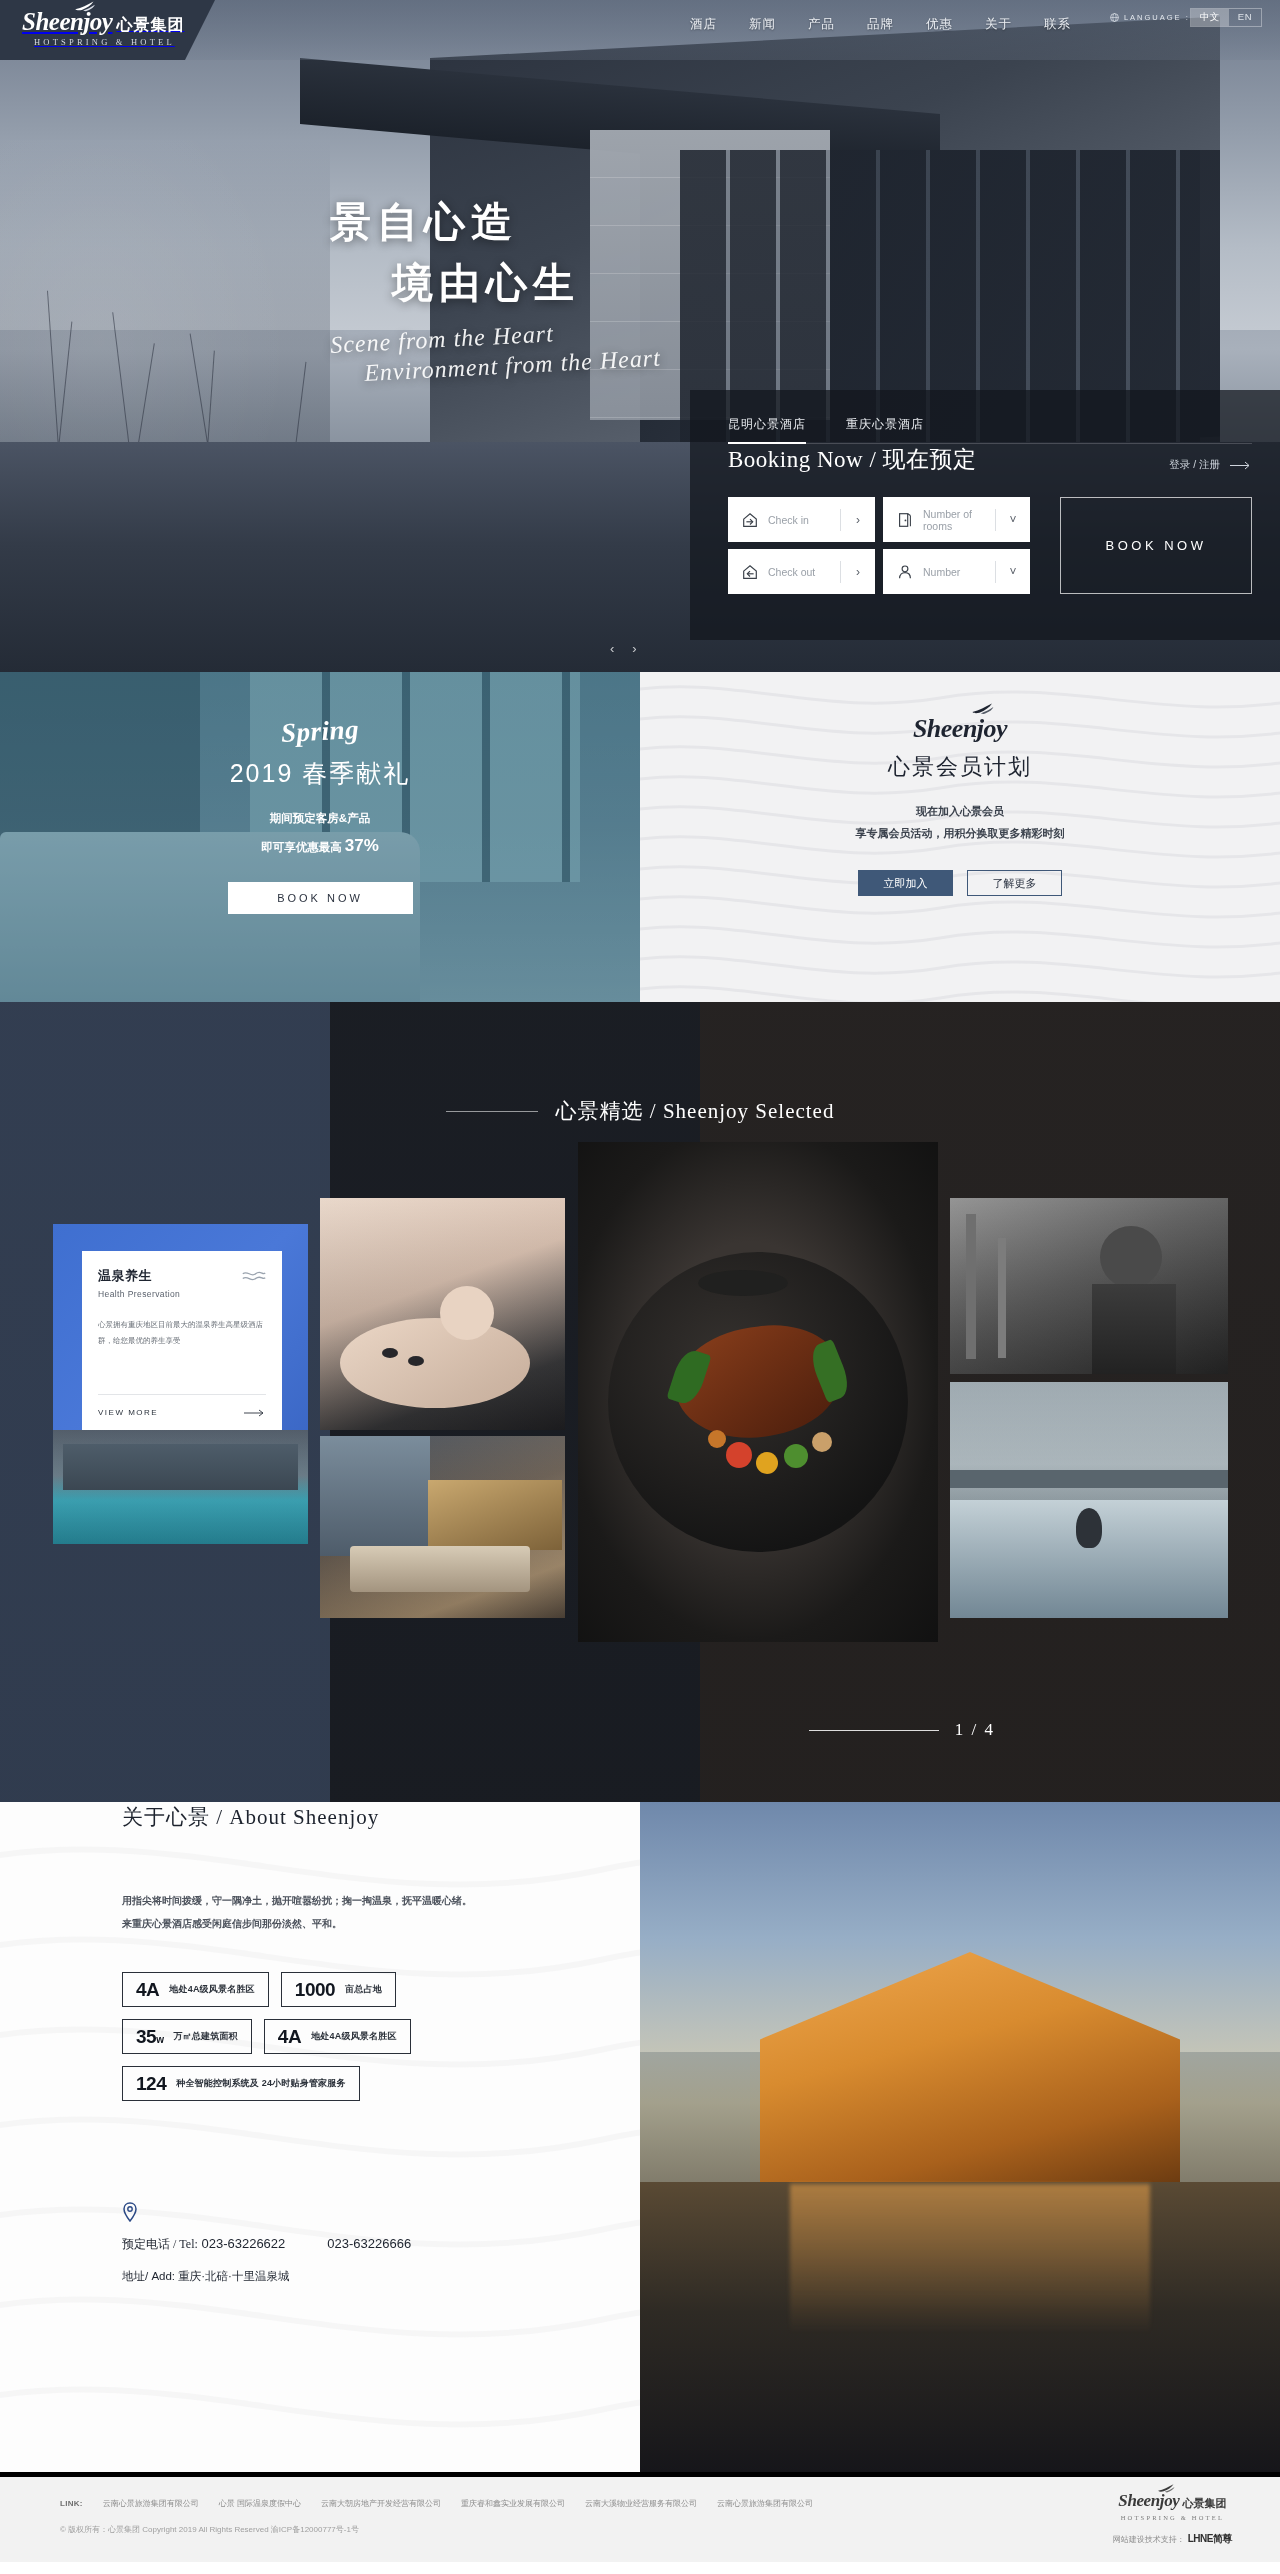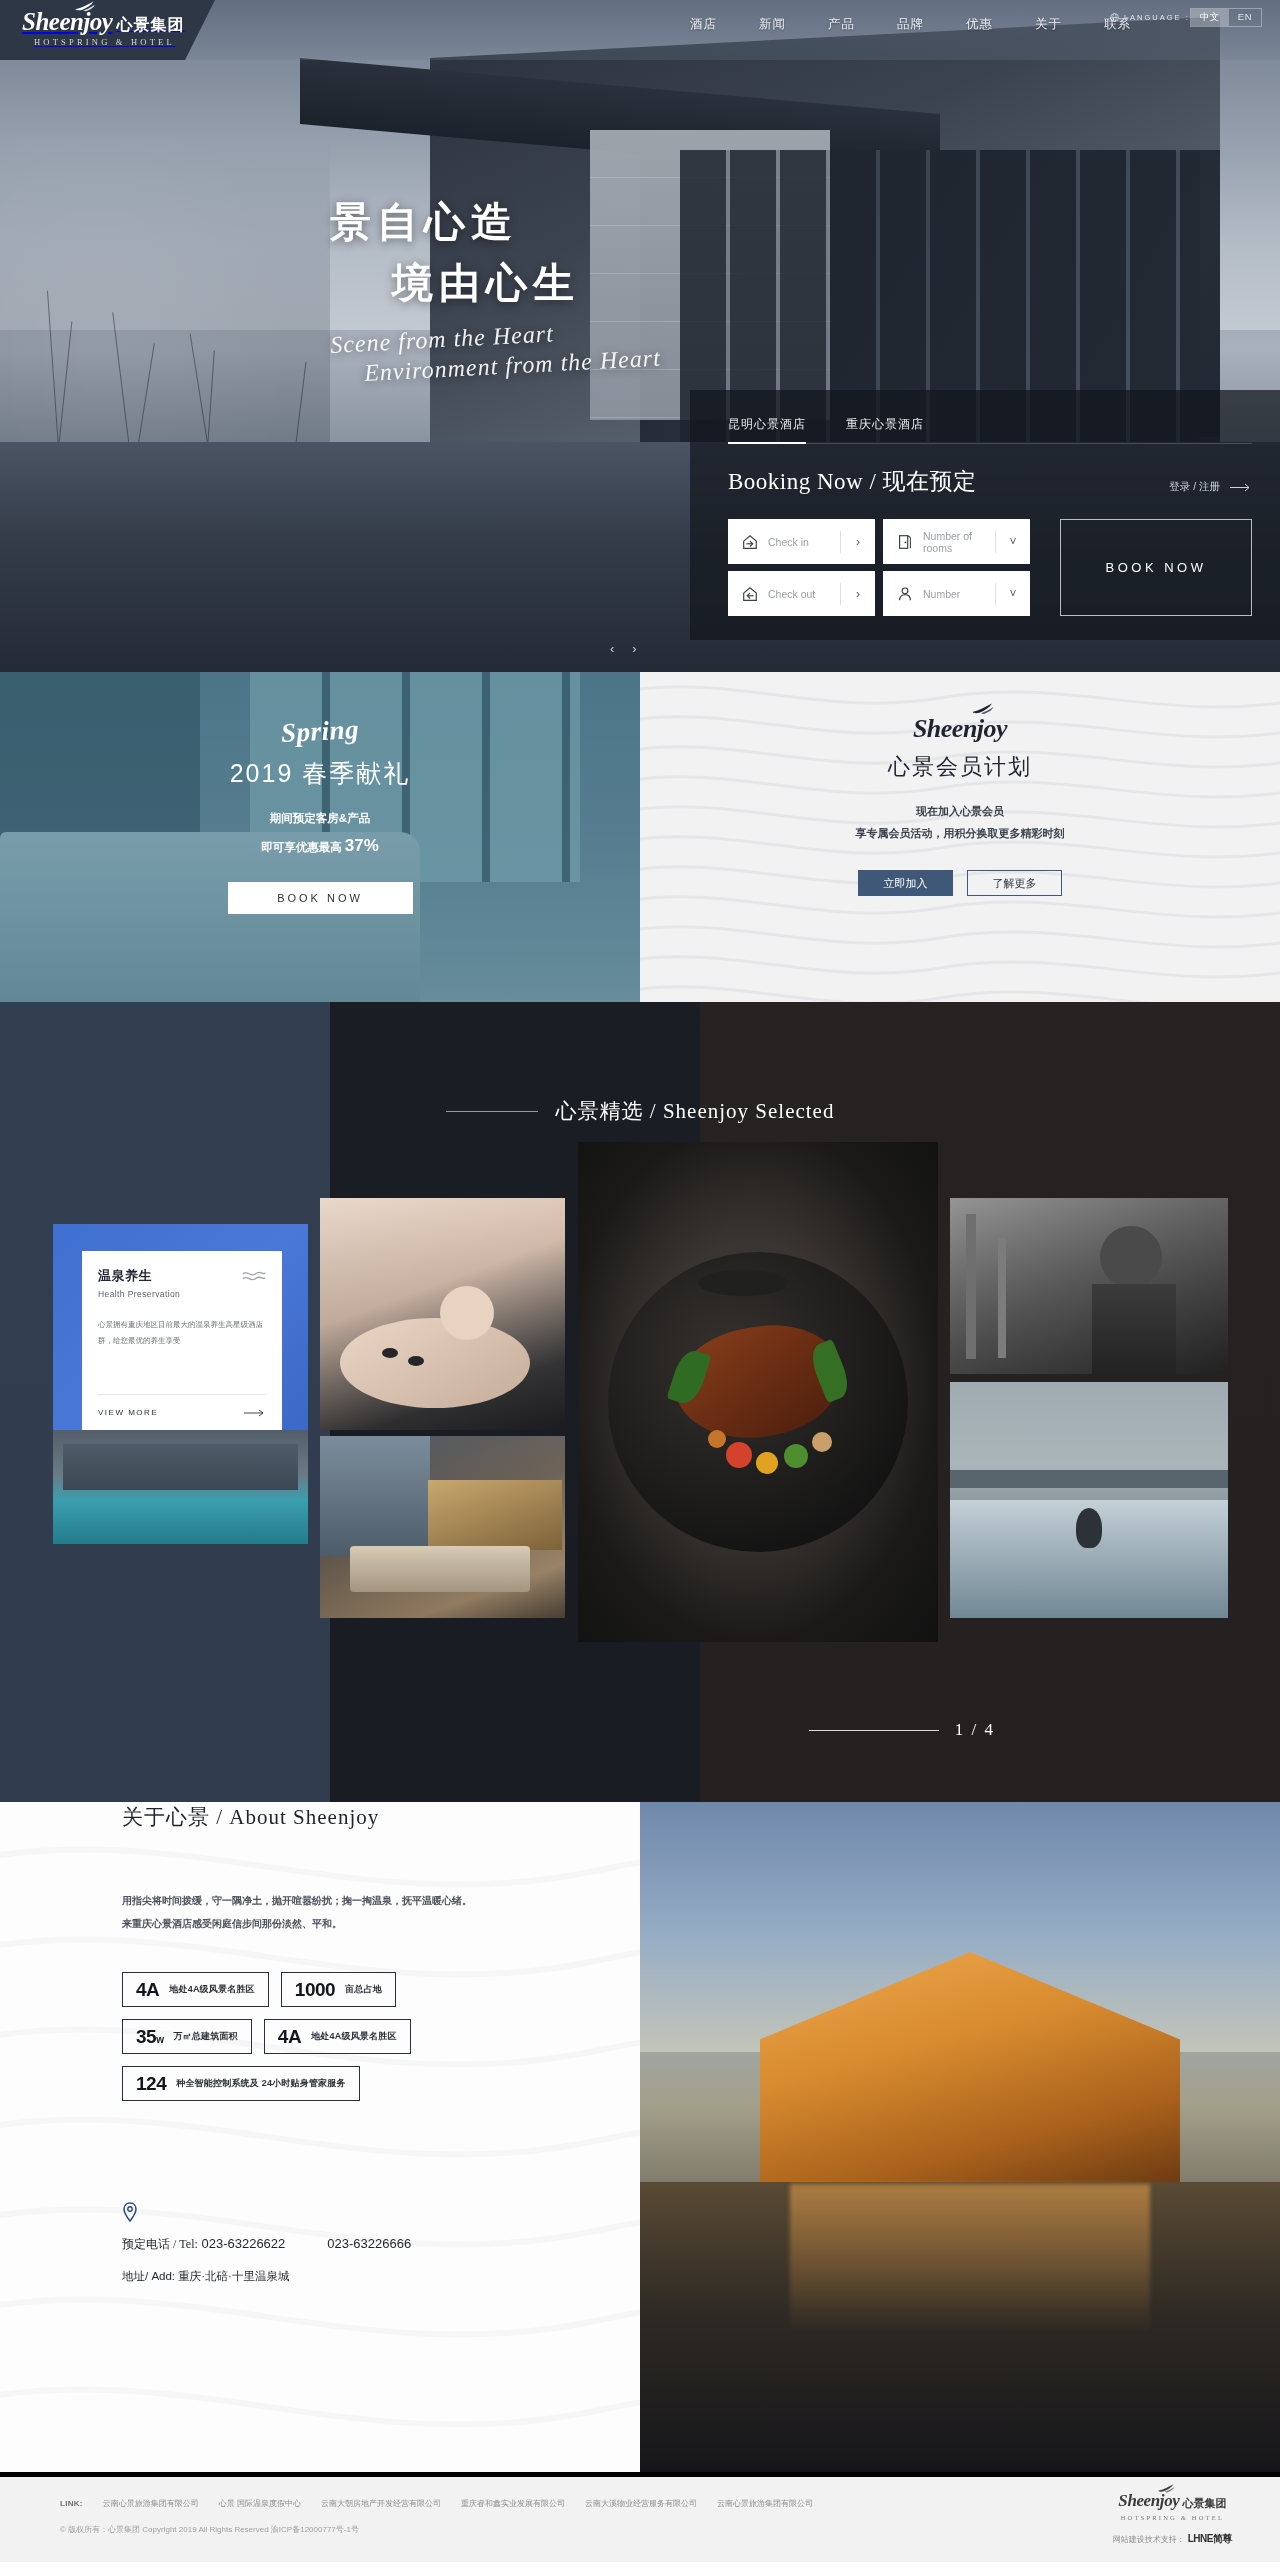--- a/index.html
+++ b/index.html
@@ -43,21 +43,21 @@
     font-size:16px; color:#fff; font-weight:bold; margin-left:4px;
     letter-spacing:1px; line-height:1.2;
   }
   .logo-sub {
     font-family:"Liberation Serif", serif;
     font-size:8.5px; color:#d6dae2; letter-spacing:3.2px; margin-top:3px;
     margin-left:12px;
   }
   .nav {
     position:absolute; left:690px; top:0; height:48px;
-    display:flex; align-items:center; gap:42px; z-index:3;
+    display:flex; align-items:center; gap:32px; z-index:3;
   }
   .nav a {
     color:#edf0f4; font-size:12.5px; text-decoration:none; letter-spacing:1px;
     text-shadow:0 1px 2px rgba(0,0,0,.35);
   }
   .lang {
     position:absolute; right:18px; top:8px; z-index:3;
     display:flex; flex-direction:row; align-items:center; gap:0;
   }
   .lang-top { display:flex; align-items:center; gap:5px; }
@@ -144,21 +144,20 @@
   }
   .bk-tabs { display:flex; gap:40px; }
   .bk-tabs span {
     font-size:12px; color:#e8ebef; letter-spacing:1px; padding-bottom:9px;
     cursor:pointer;
   }
   .bk-tabs span.active { border-bottom:2px solid #fff; }
   .bk-divider { height:1px; background:rgba(255,255,255,.18); margin-top:-1px; }
   .bk-headrow {
     display:flex; justify-content:space-between; align-items:flex-end;
-    margin-top:22px;
   }
   .bk-title {
     font-family:"Liberation Serif", serif; font-size:23px; color:#fff;
     letter-spacing:.5px;
   }
   .bk-login {
     font-size:10.5px; color:#cfd5dd; display:flex; align-items:center; gap:10px;
     padding-bottom:3px;
   }
   .bk-fields {

